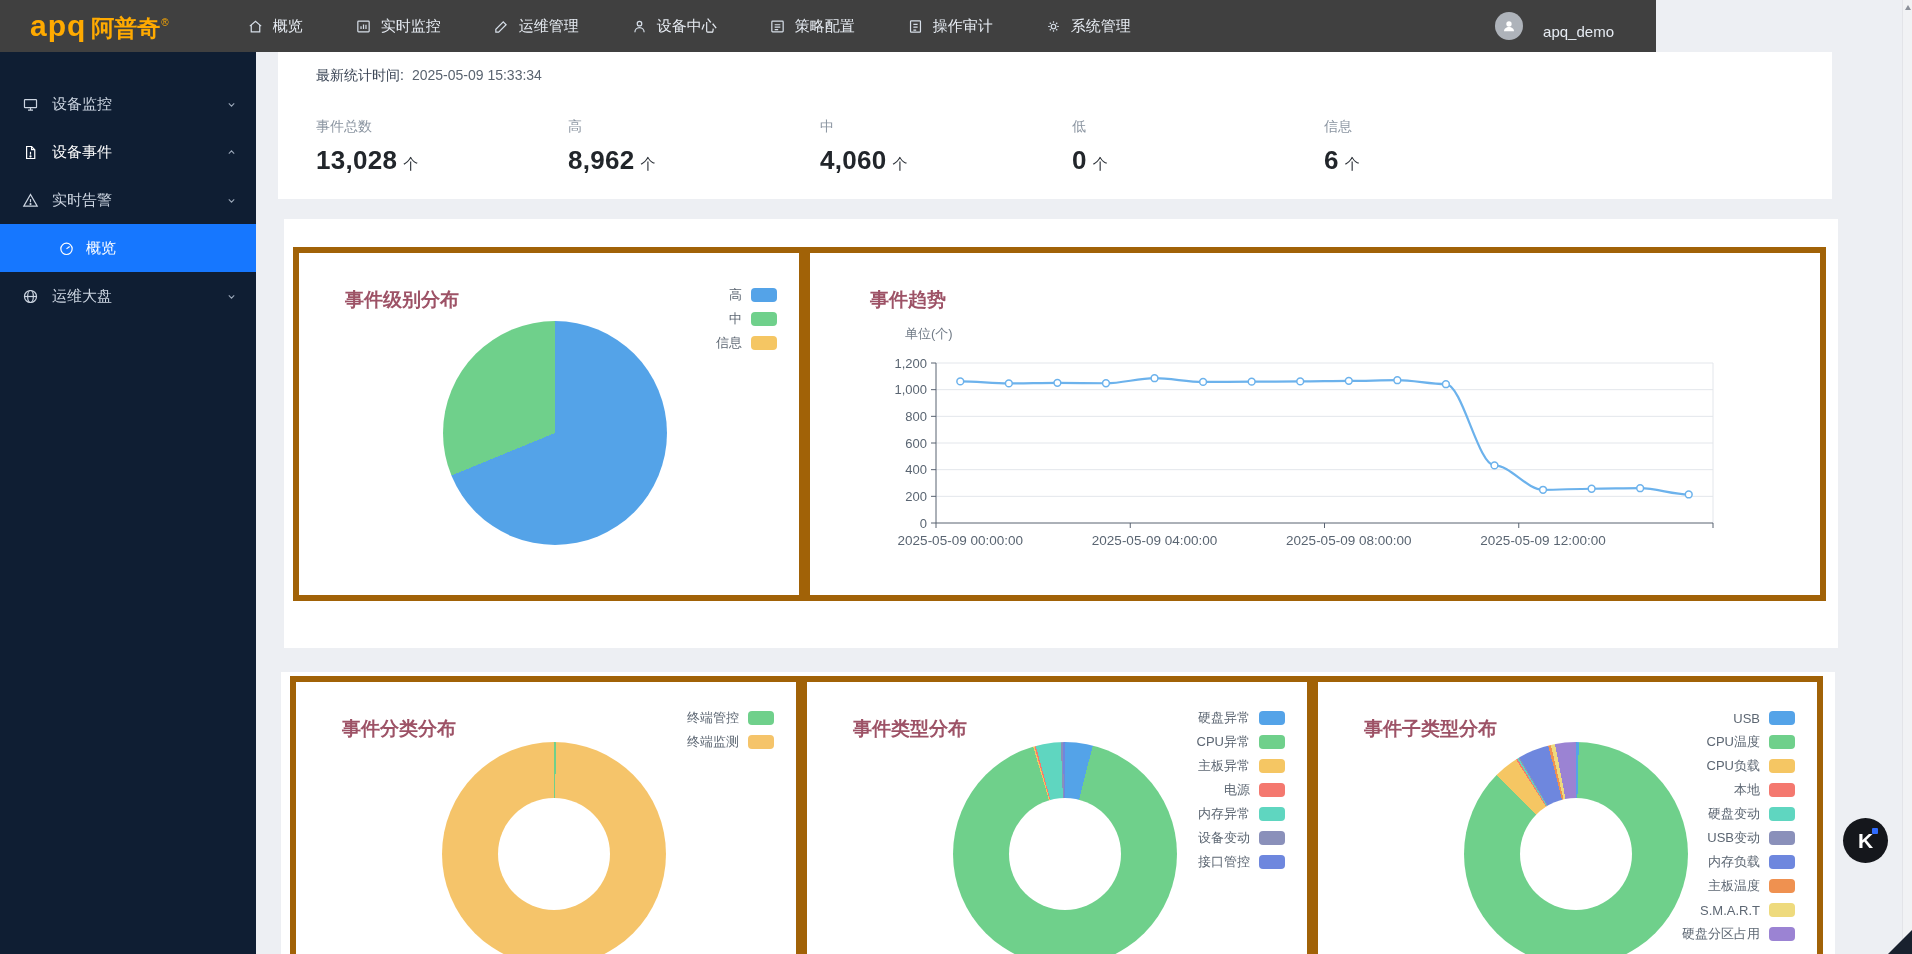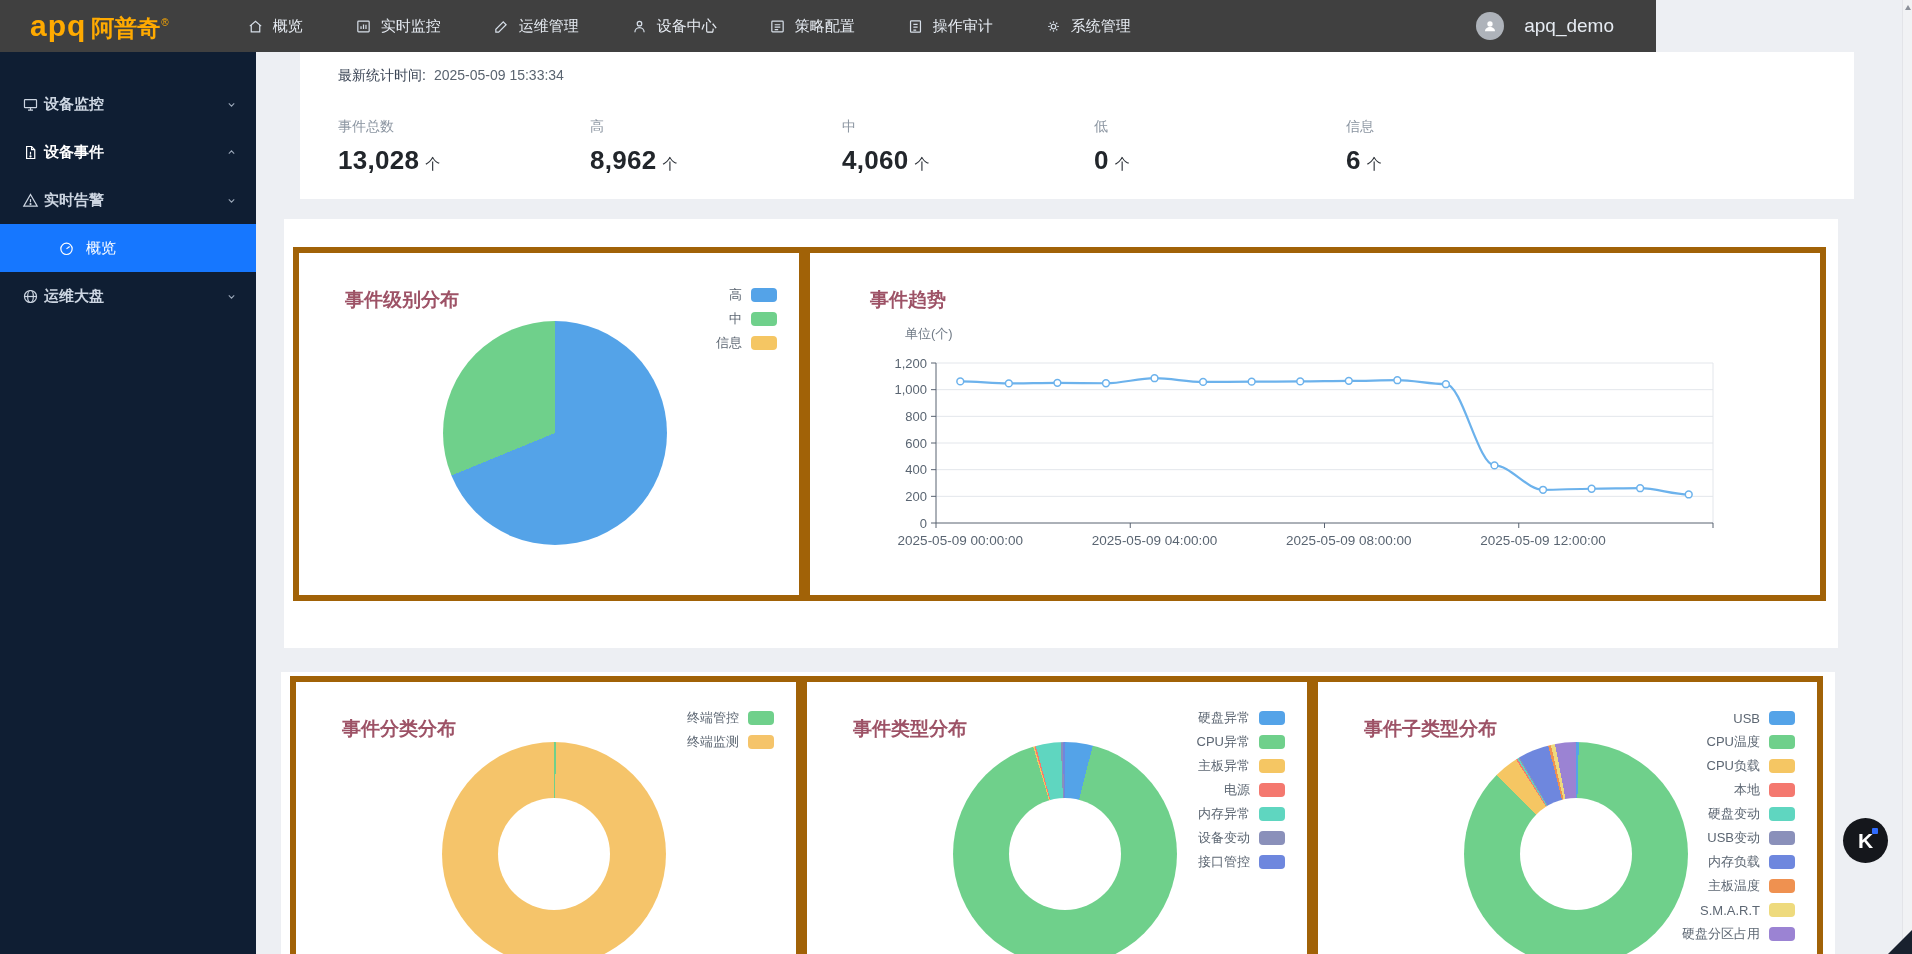--- a/index.html
+++ b/index.html
@@ -12,39 +12,39 @@
   .navbar { position:absolute; left:0; top:0; width:1656px; height:52px; background:#404040;
             display:flex; align-items:center; z-index:20; }
   .logo { display:flex; align-items:baseline; margin-left:30px; color:#ffaa00; white-space:nowrap; }
   .logo-en { font-size:30px; font-weight:800; letter-spacing:1px; }
   .logo-cn { font-size:23px; font-weight:700; margin-left:5px; }
   .logo-reg { font-size:10px; vertical-align:top; position:relative; top:-10px; margin-left:1px; }
   .nav-items { display:flex; margin-left:52px; height:52px; }
   .nav-item { display:flex; align-items:center; gap:9px; padding:0 26px; color:#e6ebf2;
               font-size:15px; cursor:pointer; }
   .nav-item .icon { color:#d7dfe9; }
-  .nav-user { margin-left:auto; margin-right:42px; display:flex; align-items:center; gap:20px;
-              color:#e6ebf2; font-size:19px; }
+  .nav-user { margin-left:auto; margin-right:42px; display:flex; align-items:flex-end; gap:20px;
+              color:#e6ebf2; font-size:15px; }
   .avatar { width:28px; height:28px; border-radius:50%; background:#aeb3ba; display:flex;
             align-items:center; justify-content:center; color:#fff; }
   .icon { width:17px; height:17px; flex:none; display:inline-block; }
   .icon svg { width:100%; height:100%; display:block; }
   
   .sidebar { position:absolute; left:0; top:52px; width:256px; height:902px; background:#0f1e33;
              padding-top:28px; z-index:10; }
-  .side-item { height:48px; display:flex; align-items:center; gap:5px; padding:0 18px 0 22px;
-               color:#ccd5e1; font-size:15px; cursor:pointer;font-weight:bold; }
+  .side-item { height:48px; display:flex; align-items:center; gap:13px; padding:0 18px 0 22px;
+               color:#ccd5e1; font-size:15px; cursor:pointer; }
   .side-item .chev { margin-left:auto; width:13px; height:13px; color:#9aa7b8; }
   .side-item.parent-active { color:#ffffff; }
   .submenu { background:#0a1626; }
   .sub-item { height:48px; display:flex; align-items:center; gap:11px; padding-left:58px;
               color:#ccd5e1; font-size:15px; cursor:pointer; }
   .sub-item.active { background:#1677ff; color:#fff; }
   
-  .stat-card { position:absolute; left:300px; top:52px; width:1554px; height:147px; background:#fff;padding-left:19px; }
+  .stat-card { position:absolute; left:278px; top:52px; width:1554px; height:147px; background:#fff;padding-left:19px; }
   .stat-time { position:absolute; left:38px; top:15px; font-size:14px; color:#3c4656; }
   .stat-time .time-value { color:#5a6470; margin-left:8px; }
   .metrics { position:absolute; left:38px; top:66px; display:flex; }
   .metric { width:252px; }
   .metric-label { font-size:14px; color:#8b95a1; }
   .metric-value-row { margin-top:9px; display:flex; align-items:baseline; }
   .metric-value { font-size:26px; font-weight:600; color:#22262b; letter-spacing:0.3px; }
   .metric-unit { font-size:15px; color:#2a2f36; margin-left:6px; }
   .band { position:absolute; background:#fff; }
   .band2 { left:284px; top:219px; width:1554px; height:429px; }

